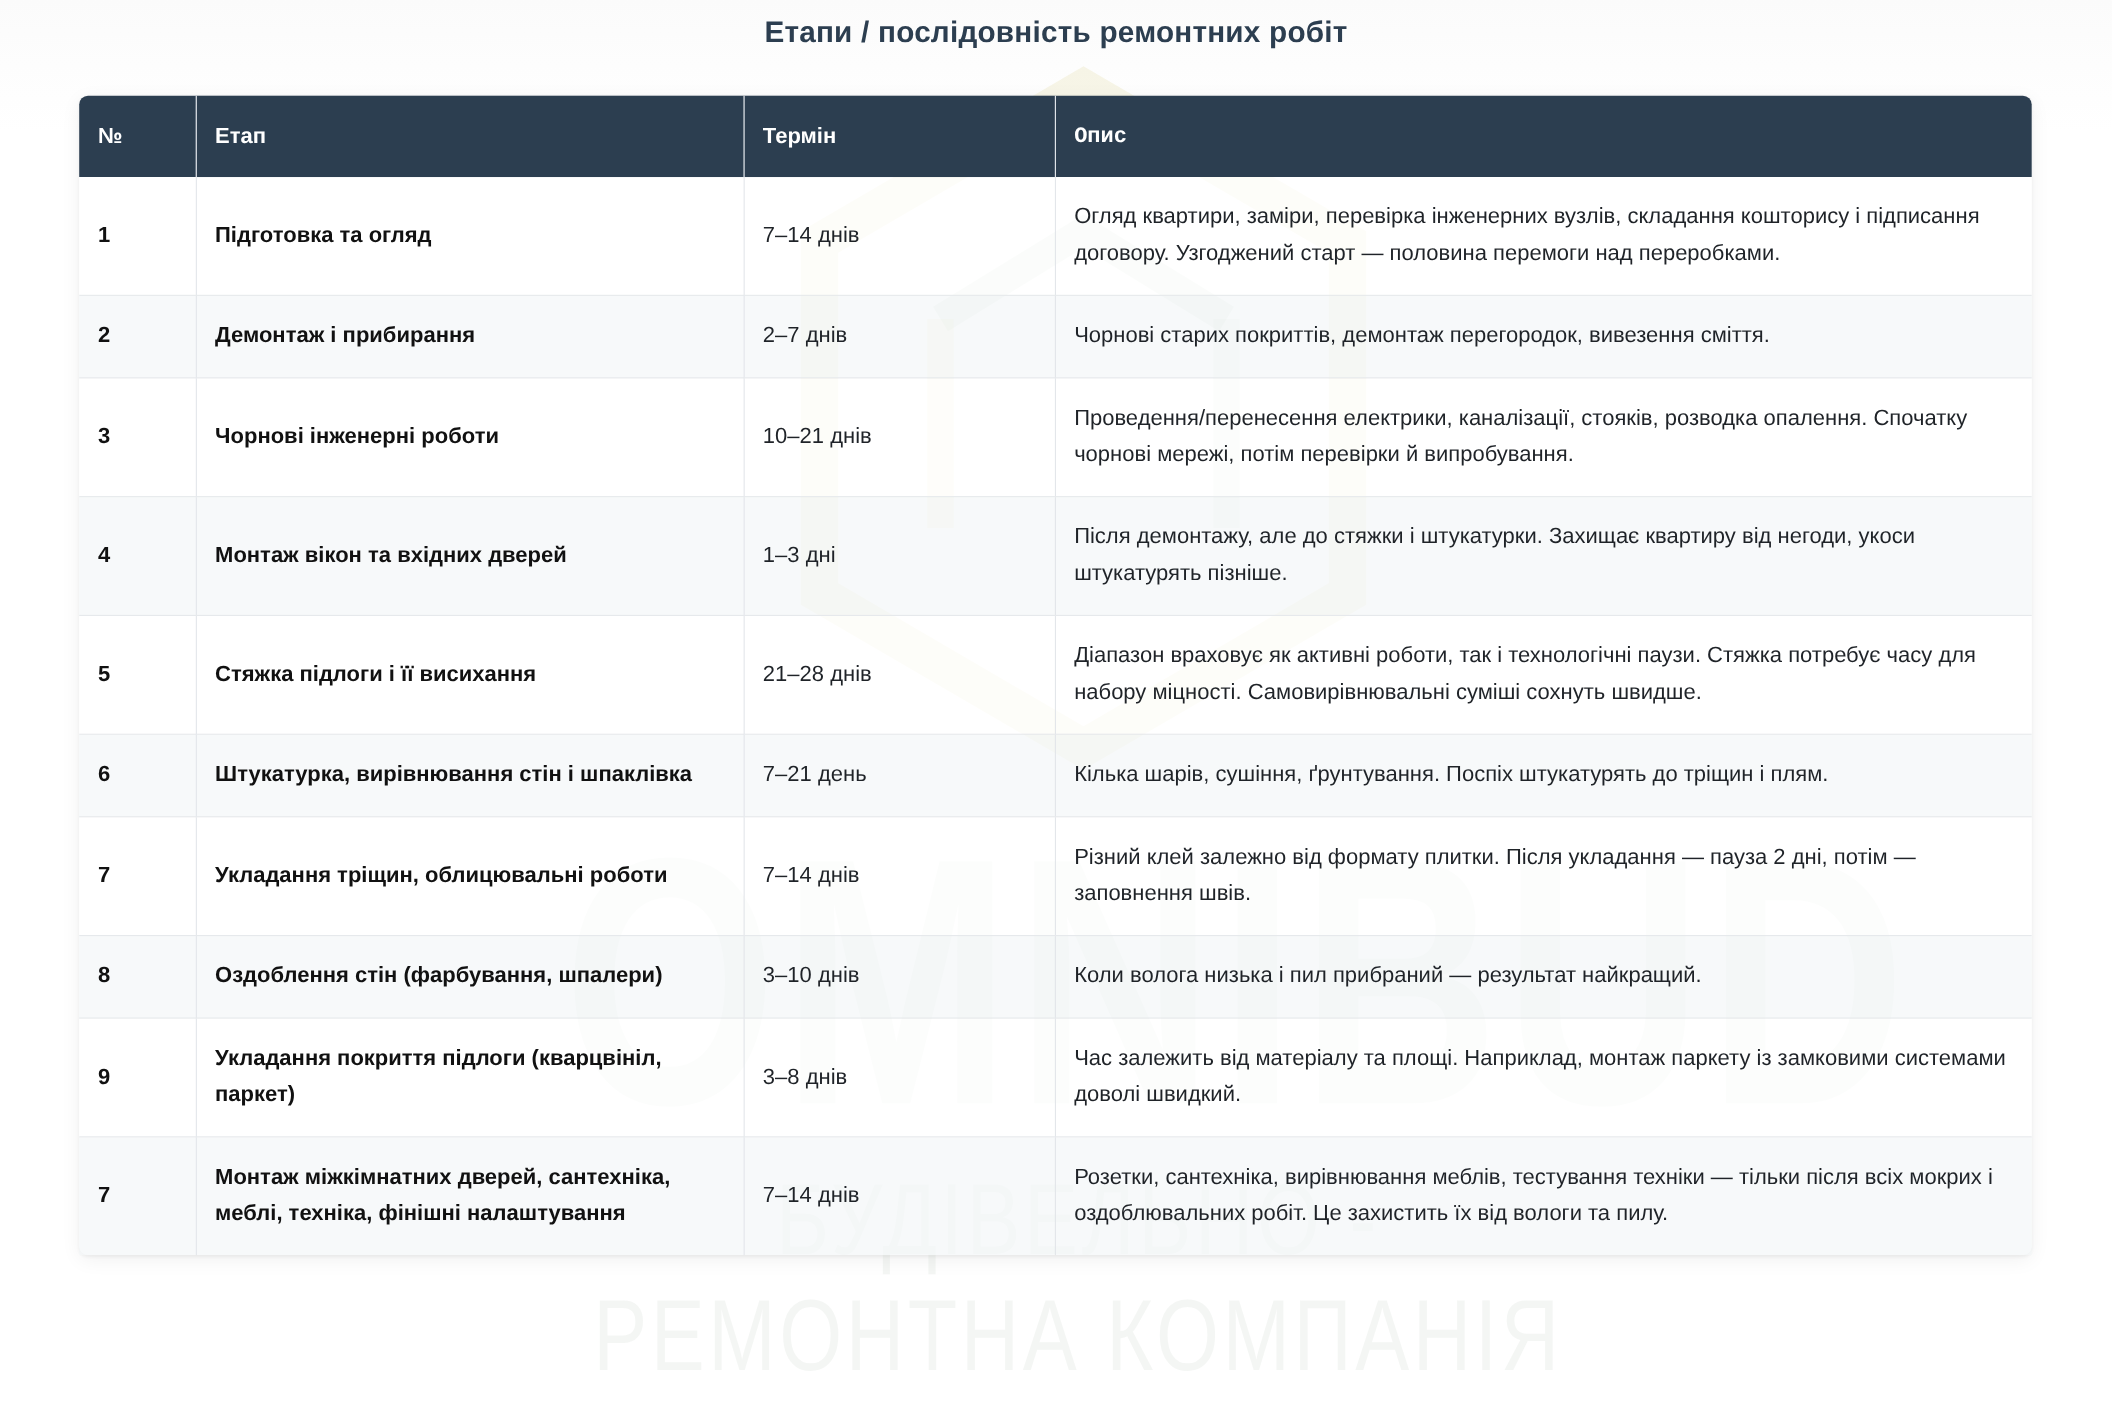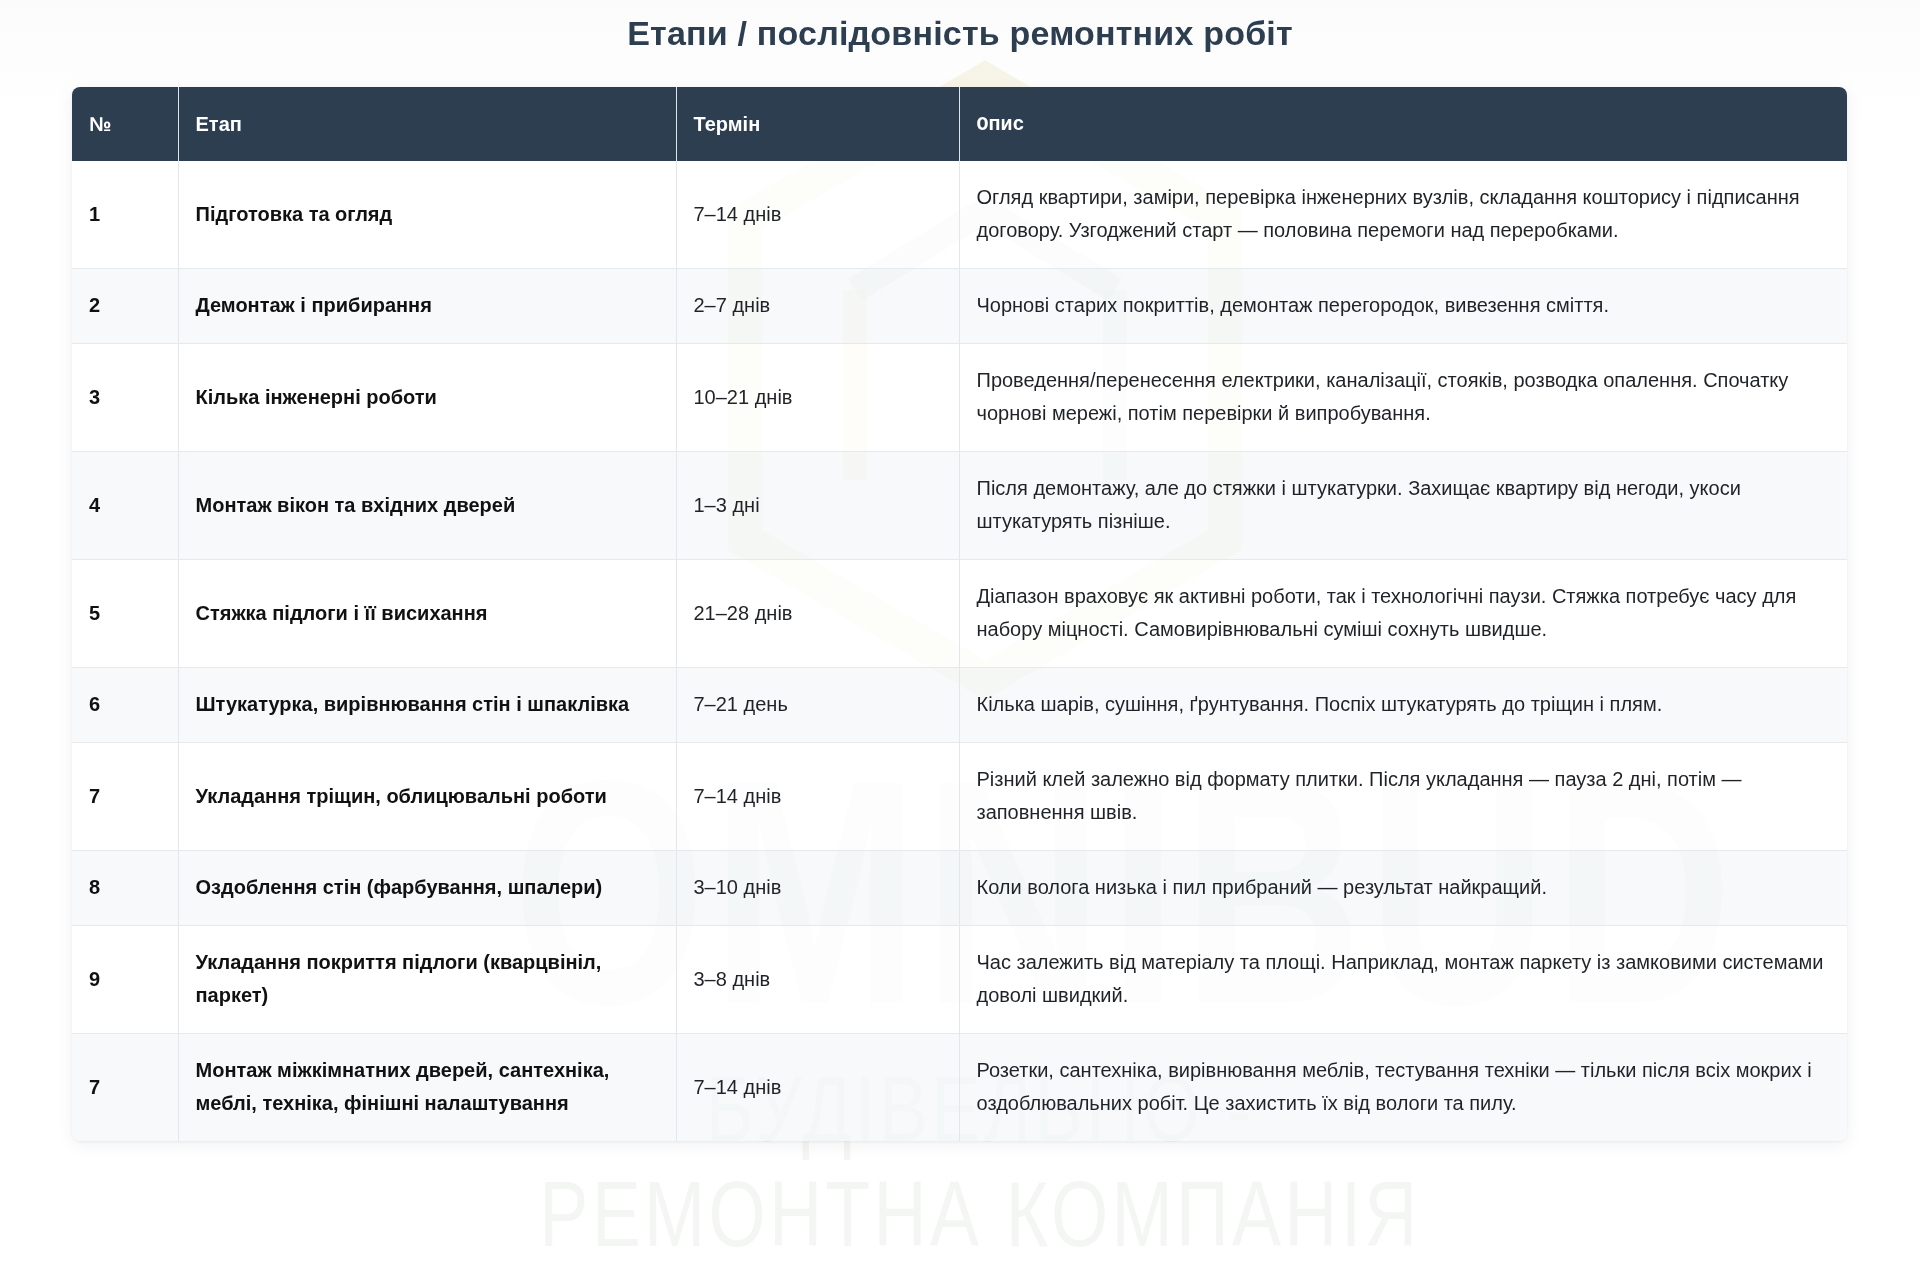--- a/index.html
+++ b/index.html
@@ -8,21 +8,21 @@
     background:#ffffff;
     font-family:"Liberation Sans", sans-serif;
     color:#1f2328;
   }
   .page-bg {
     position:absolute; inset:0;
     background:linear-gradient(180deg,#fbfbfb 0px,#ffffff 120px);
   }
   h1 {
     position:absolute; left:0; right:0; top:14px; margin:0;
-    text-align:center; font-size:34px; font-weight:700; color:#2c3e50;
+    text-align:center; font-size:27px; font-weight:700; color:#2c3e50;
     letter-spacing:0.2px;
   }
   .table-wrap {
     position:absolute; left:72px; top:87px; width:1775px;
     border-radius:8px;
     box-shadow:0 4px 18px rgba(0,0,0,0.06), 0 1px 3px rgba(0,0,0,0.05);
     background:#ffffff;
   }
   table { width:100%; border-collapse:collapse; position:relative; z-index:2; table-layout:fixed; }
   thead th {
@@ -102,21 +102,21 @@
         <td class="desc">Огляд квартири, заміри, перевірка інженерних вузлів, складання кошторису і підписання договору. Узгоджений старт — половина перемоги над переробками.</td>
       </tr>
       <tr>
         <td class="num">2</td>
         <td class="stage">Демонтаж і прибирання</td>
         <td class="term">2–7 днів</td>
         <td class="desc">Чорнові старих покриттів, демонтаж перегородок, вивезення сміття.</td>
       </tr>
       <tr>
         <td class="num">3</td>
-        <td class="stage">Кілька інженерні роботи</td>
+        <td class="stage">Чорнові інженерні роботи</td>
         <td class="term">10–21 днів</td>
         <td class="desc">Проведення/перенесення електрики, каналізації, стояків, розводка опалення. Спочатку чорнові мережі, потім перевірки й випробування.</td>
       </tr>
       <tr>
         <td class="num">4</td>
         <td class="stage">Монтаж вікон та вхідних дверей</td>
         <td class="term">1–3 дні</td>
         <td class="desc">Після демонтажу, але до стяжки і штукатурки. Захищає квартиру від негоди, укоси штукатурять пізніше.</td>
       </tr>
       <tr>

